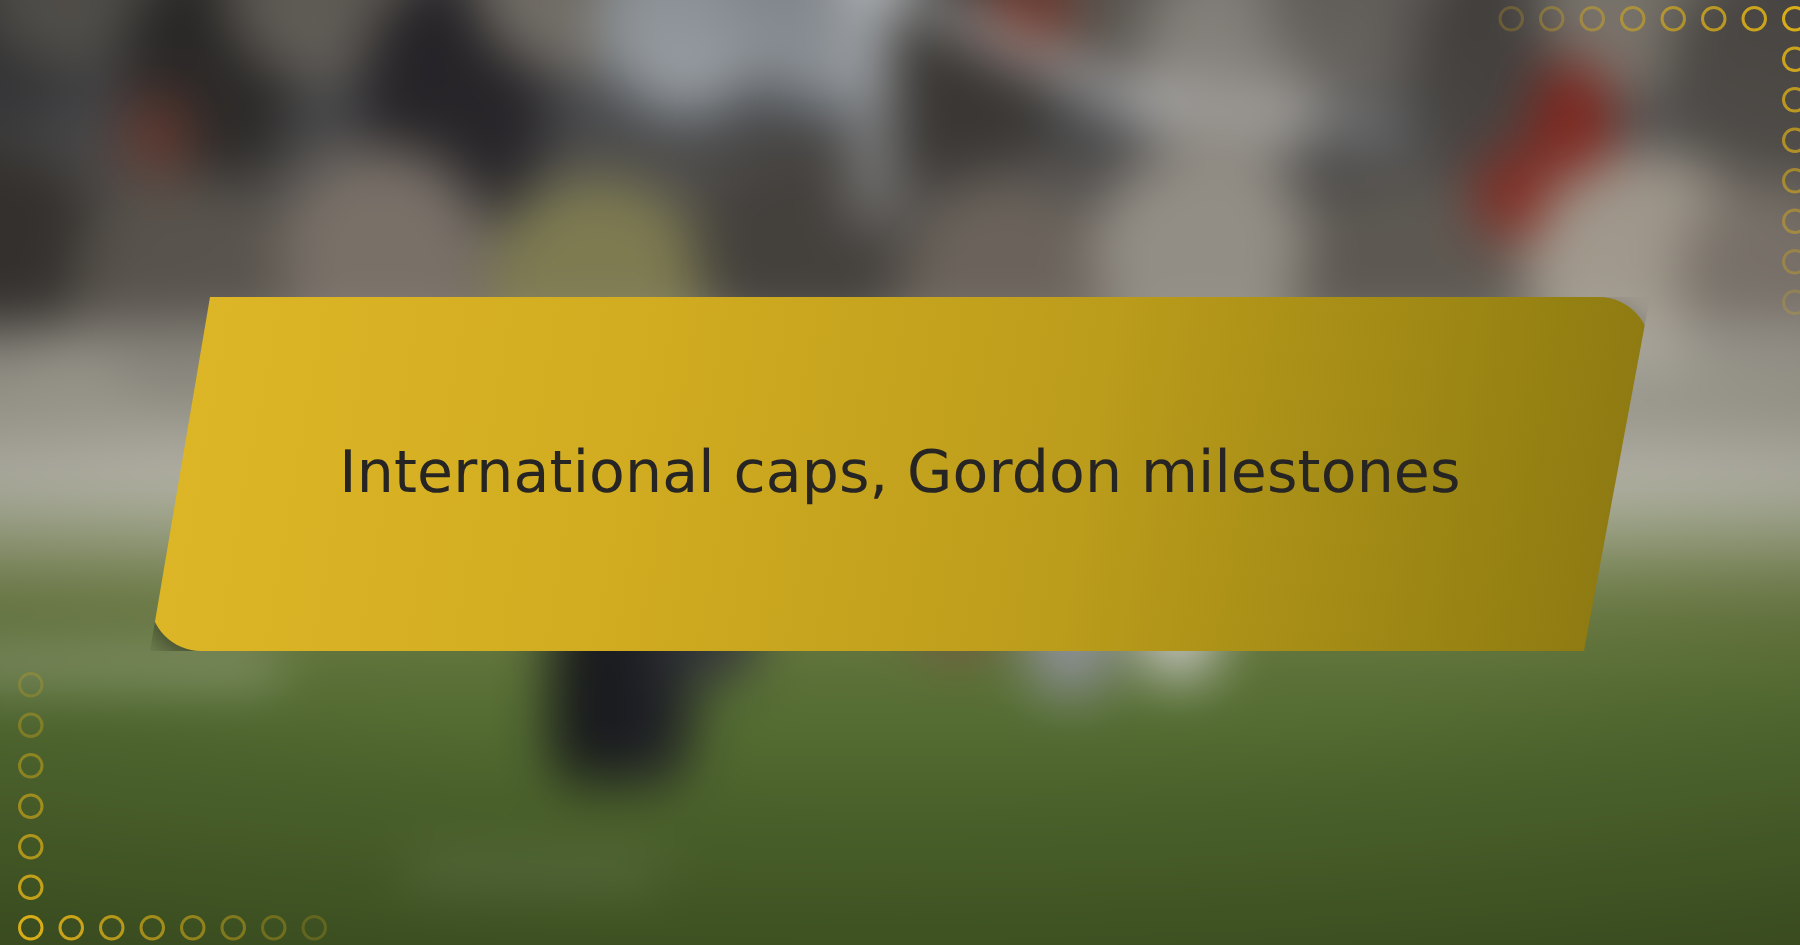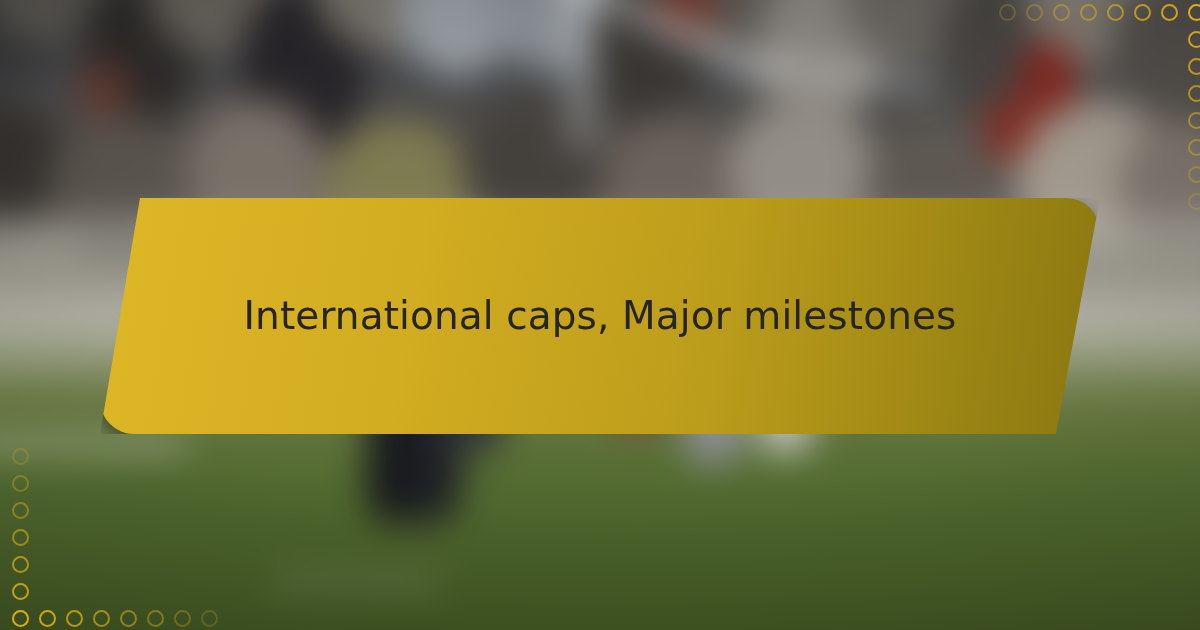--- a/index.html
+++ b/index.html
@@ -203,17 +203,17 @@
     <div class="dot" style="left:93px;  top:610px; opacity:.66;"></div>
     <div class="dot" style="left:120px; top:610px; opacity:.55;"></div>
     <div class="dot" style="left:147px; top:610px; opacity:.44;"></div>
     <div class="dot" style="left:174px; top:610px; opacity:.33;"></div>
     <div class="dot" style="left:201px; top:610px; opacity:.24;"></div>
   </div>
 
   <div class="card-wrap">
     <div class="card"></div>
     <div class="card-inner">
-      <div class="title-line">International caps, Major milestones</div>
+      <div class="title-line">International caps, Gordon milestones</div>
     </div>
   </div>
 
 </div>
 
 </body></html>

